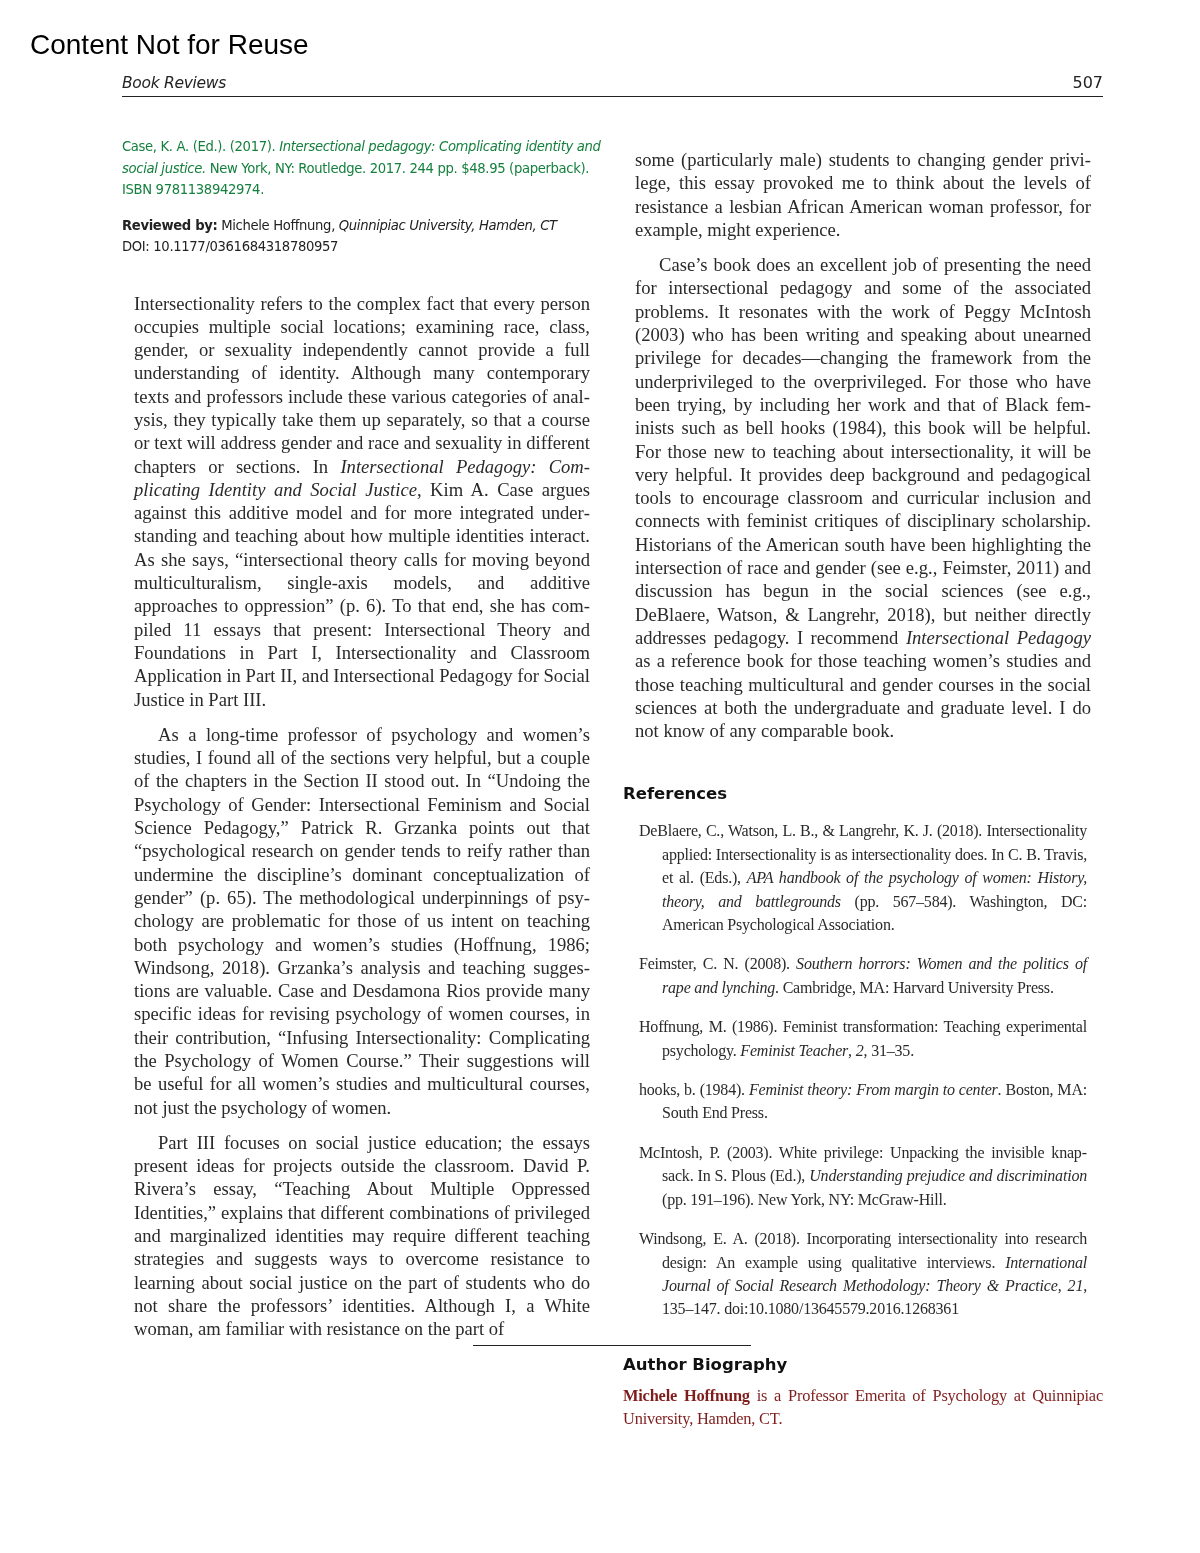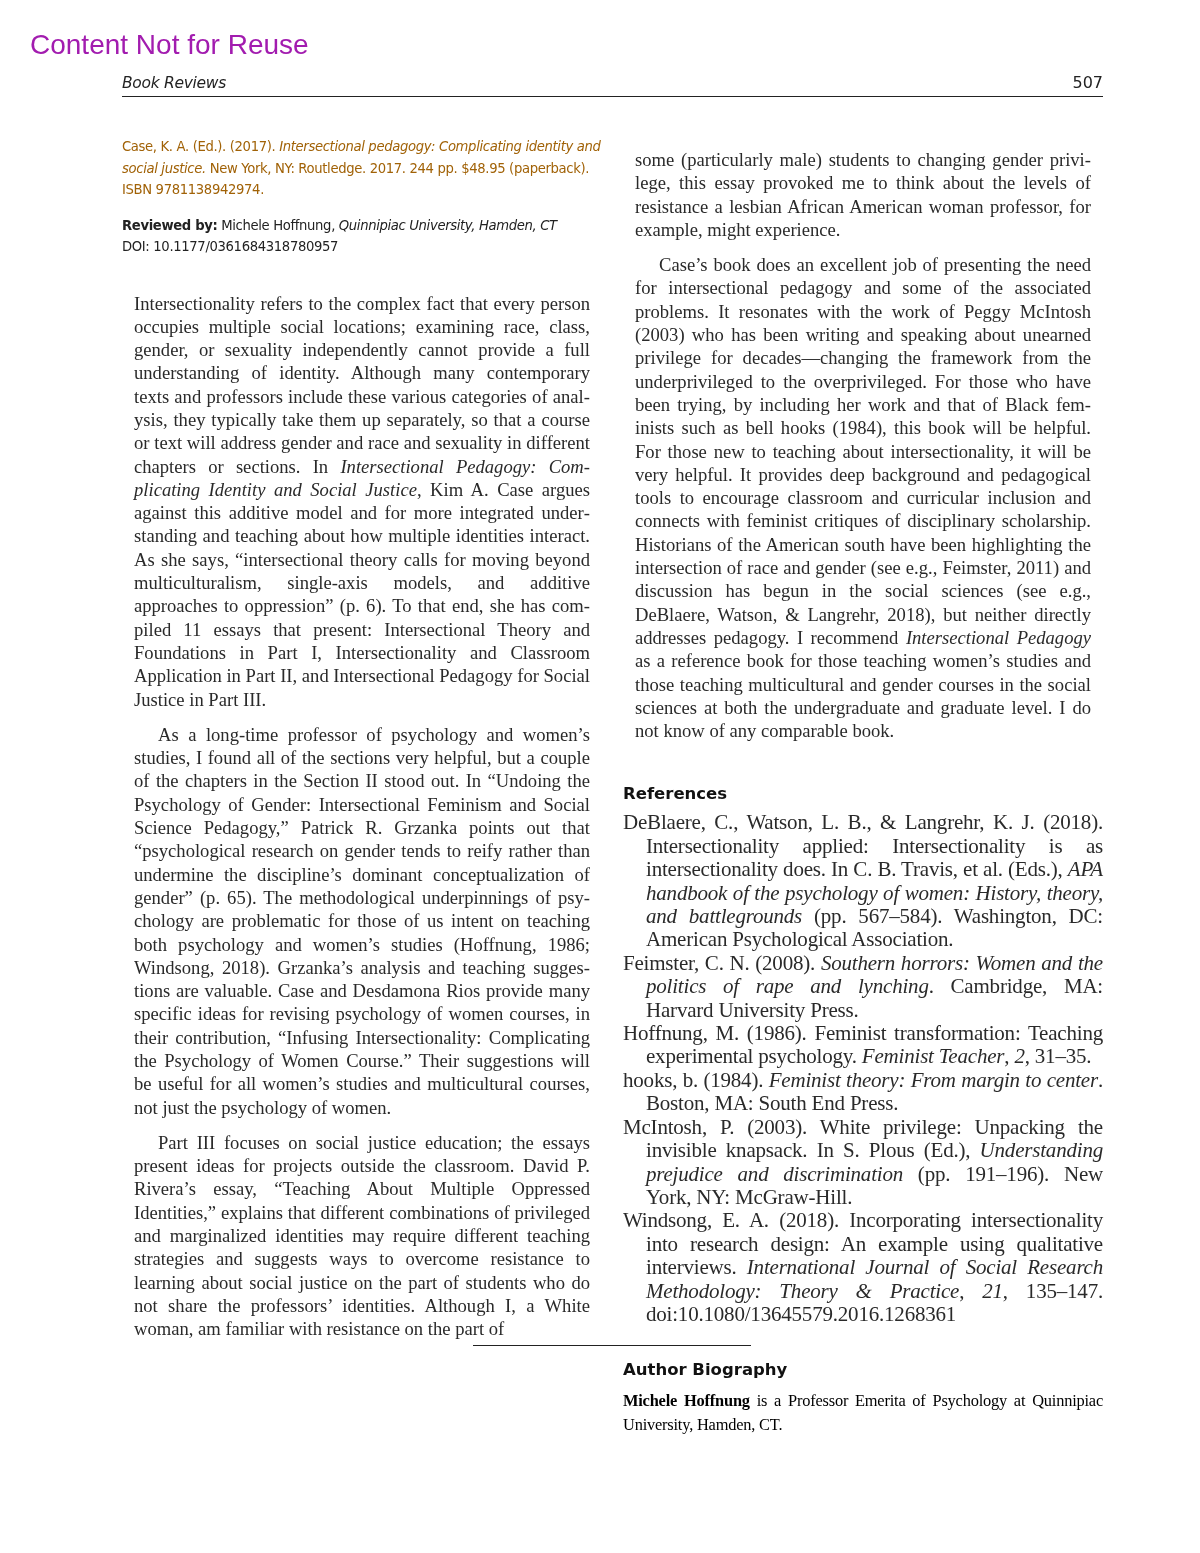--- a/index.html
+++ b/index.html
@@ -13,21 +13,21 @@
       position: relative;
       overflow: hidden;
       color: #1f1f1f;
     }
     .watermark {
       position: absolute;
       left: 30px;
       top: 29px;
       font-family: "Liberation Sans", sans-serif;
       font-size: 28px;
-      color: #a21caf;
+      color: #000000;
       letter-spacing: 0px;
     }
     .running-head {
       position: absolute;
       left: 122px;
       top: 72px;
       width: 981px;
       height: 24px;
       border-bottom: 1.6px solid #222;
       font-family: "DejaVu Sans", sans-serif;
@@ -54,21 +54,21 @@
       top: 136px;
       width: 480px;
     }
     .col-left { left: 122px; }
     .col-right { left: 623px; }
 
     .citation {
       font-family: "DejaVu Sans", sans-serif;
       font-size: 13.2px;
       line-height: 21.5px;
-      color: #a16207;
+      color: #15803d;
       letter-spacing: -0.35px;
       margin: 0;
     }
     .citation em { font-style: italic; }
     .reviewer {
       margin-top: 14px;
       font-family: "DejaVu Sans", sans-serif;
       font-size: 13.2px;
       line-height: 21.5px;
       color: #222;
@@ -95,36 +95,36 @@
       font-weight: bold;
       font-size: 16.5px;
       color: #111;
       margin: 0;
     }
     .refs-heading { margin-top: 42px; margin-bottom: 8px; }
     .bio-heading { margin-top: 34px; margin-bottom: 10px; }
 
     .ref {
       font-family: "Liberation Serif", serif;
-      font-size: 21px;
+      font-size: 16px;
       line-height: 23.4px;
       text-align: justify;
       color: #2a2a2a;
       padding-left: 23px;
       text-indent: -23px;
-      margin: 0;
+      margin: 16px;
       letter-spacing: -0.2px;
     }
     .ref em { font-style: italic; }
     .bio {
       font-family: "Liberation Serif", serif;
       font-size: 16.4px;
       line-height: 23.4px;
       text-align: justify;
-      color: #000000;
+      color: #7f1d1d;
       margin: 0;
       letter-spacing: -0.2px;
     }
     .bio b { font-weight: bold; }
 
     .end-rule {
       position: absolute;
       left: 473px;
       top: 1345px;
       width: 278px;

